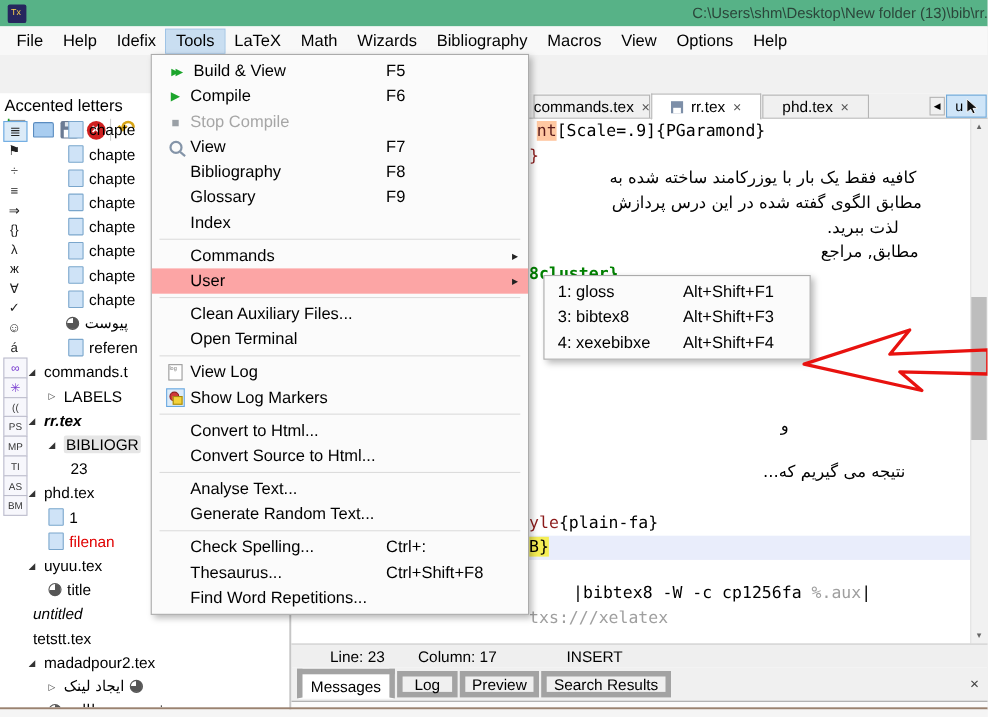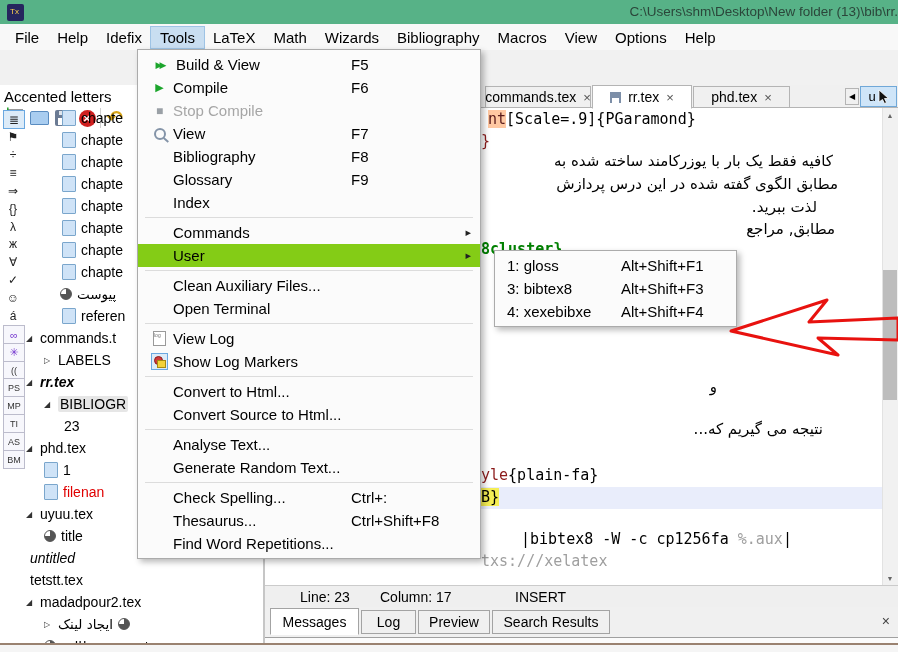--- a/index.html
+++ b/index.html
@@ -73,34 +73,34 @@
   .grn{color:#008000;font-weight:bold;}
   .gray{color:#9f9f9f;}
   .curline{position:absolute;left:265px;top:487px;width:617px;height:22px;background:#e9edfb;z-index:4;}
   .sel{background:#f5ee55;}
   
   .statusbar{position:absolute;left:265px;top:585px;width:633px;height:22px;background:#efefef;
              border-top:1px solid #cbcbcb;box-sizing:border-box;font-size:14px;}
   .statusbar span{position:absolute;top:3px;}
   .btabs{position:absolute;left:265px;top:607px;width:633px;height:30px;background:#f0f0f0;}
   .btab{position:absolute;top:3px;height:24px;display:flex;align-items:center;justify-content:center;
-        font-size:14px;background:#f0f0f0;border:1px solid #a3a3a3;box-sizing:border-box;}
+        font-size:14px;background:#f0f0f0;border:5px solid #a3a3a3;box-sizing:border-box;}
   .btab.active{background:#fff;top:1px;height:27px;border-bottom:1px solid #fff;}
   .bclose{position:absolute;right:8px;top:6px;font-size:14px;color:#444;}
   .msgs{position:absolute;left:265px;top:637px;width:633px;height:15px;background:#fbfbfb;border-top:1px solid #a0a0a0;box-sizing:border-box;}
   .bottomline{position:absolute;left:0;top:643px;width:898px;height:2px;background:#9a8270;z-index:8;}
   .bottomstrip{position:absolute;left:0;top:645px;width:898px;height:7px;background:#f5f5f5;z-index:8;}
   
   .menu{position:absolute;left:137px;top:49px;width:344px;background:#fbfbfb;border:1px solid #ababab;
         box-shadow:3px 3px 6px rgba(0,0,0,.28);padding:3px 0;box-sizing:border-box;z-index:40;}
   .mi{position:relative;height:23px;display:flex;align-items:center;padding-left:8px;font-size:15px;}
   .mi .mic{width:27px;display:flex;align-items:center;justify-content:center;flex:none;}
   .mi .mis{position:absolute;left:213px;}
   .mi .arr{position:absolute;right:9px;font-size:11px;color:#222;}
-  .mi.hl{background:#84cc16;}
+  .mi.hl{background:#fca5a5;}
   .mi.dis{color:#a6a6a6;}
   .msep{height:1px;background:#dcdcdc;margin:3px 7px;}
   .ic-bv{color:#1ca52c;font-size:9px;letter-spacing:-3px;padding-right:3px;}
   .ic-run{color:#1ca52c;font-size:11px;}
   .ic-stop{color:#9aa0a6;font-size:12px;}
   .ic-mag{width:8px;height:8px;border:2px solid #8494a8;border-radius:50%;position:relative;}
   .ic-mag::after{content:"";position:absolute;width:6px;height:2px;background:#8494a8;
                  transform:rotate(40deg);right:-5px;bottom:-3px;}
   .ic-log{width:11px;height:13px;background:#fff;border:1px solid #999;font-size:5px;color:#777;line-height:6px;}
   .ic-log::after{content:"log";}

